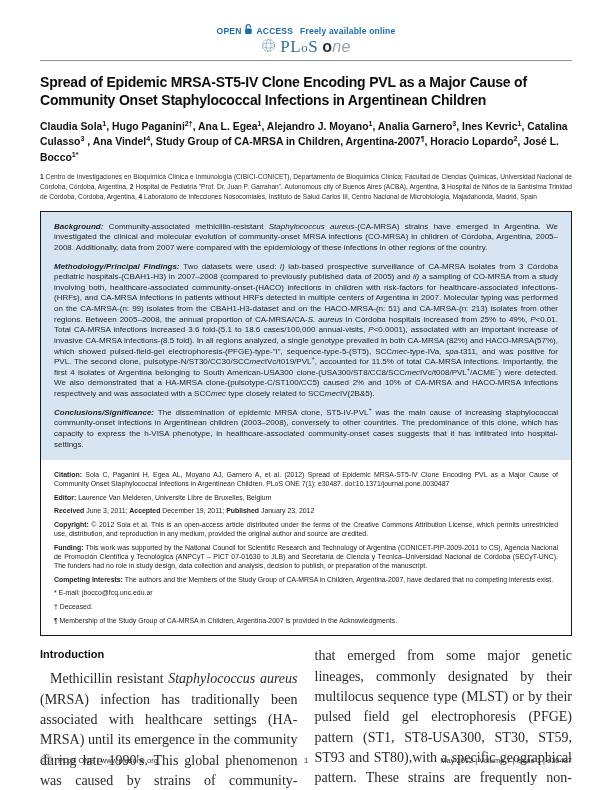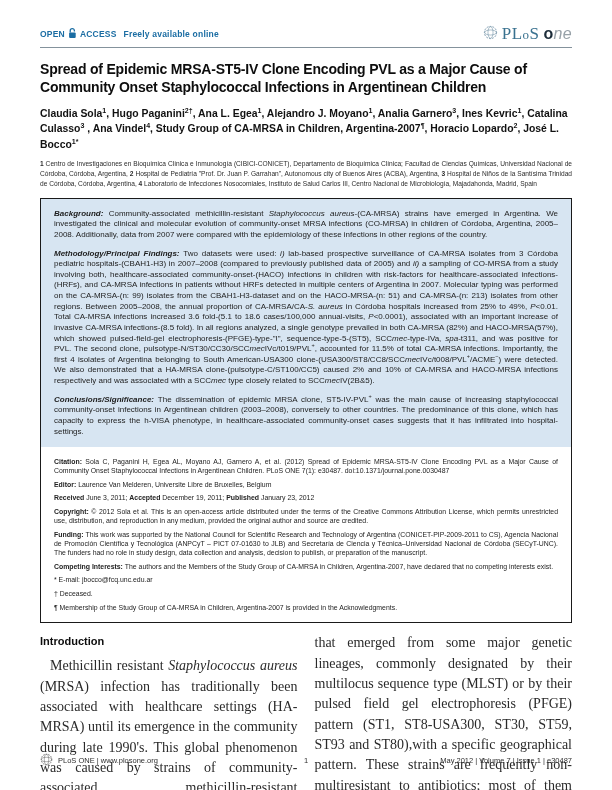--- a/index.html
+++ b/index.html
@@ -7,21 +7,21 @@
   body {
     background:#ffffff;
     font-family:"Liberation Sans", sans-serif;
     color:#1a1a1a;
     position:relative;
     overflow:hidden;
   }
   .page { padding:24px 40px 0 40px; }
 
   
-  .hdr-row { display:flex; justify-content:space-between; align-items:center; }
+  .hdr-row { display:flex; justify-content:space-between; align-items:center;flex-direction:column; }
   .oa { display:flex; align-items:center; gap:3px; color:#1b6da3; font-weight:bold; font-size:8.5px; letter-spacing:.2px; }
   .oa .freely { margin-left:4px; }
   .logo { display:flex; align-items:center; gap:4px; }
   .logo-plos { font-family:"Liberation Serif", serif; color:#39718f; font-size:17px; letter-spacing:.5px; }
   .logo-plos .small-o { font-size:13px; }
   .logo-one { font-size:16px; letter-spacing:.3px; }
   .logo-one .o { color:#1d2d3a; font-weight:bold; }
   .logo-one .ne { color:#97a1a8;font-style:italic; }
   .hdr-rule { border:none; border-top:1.3px solid #84929c; margin-top:3px; }
 

